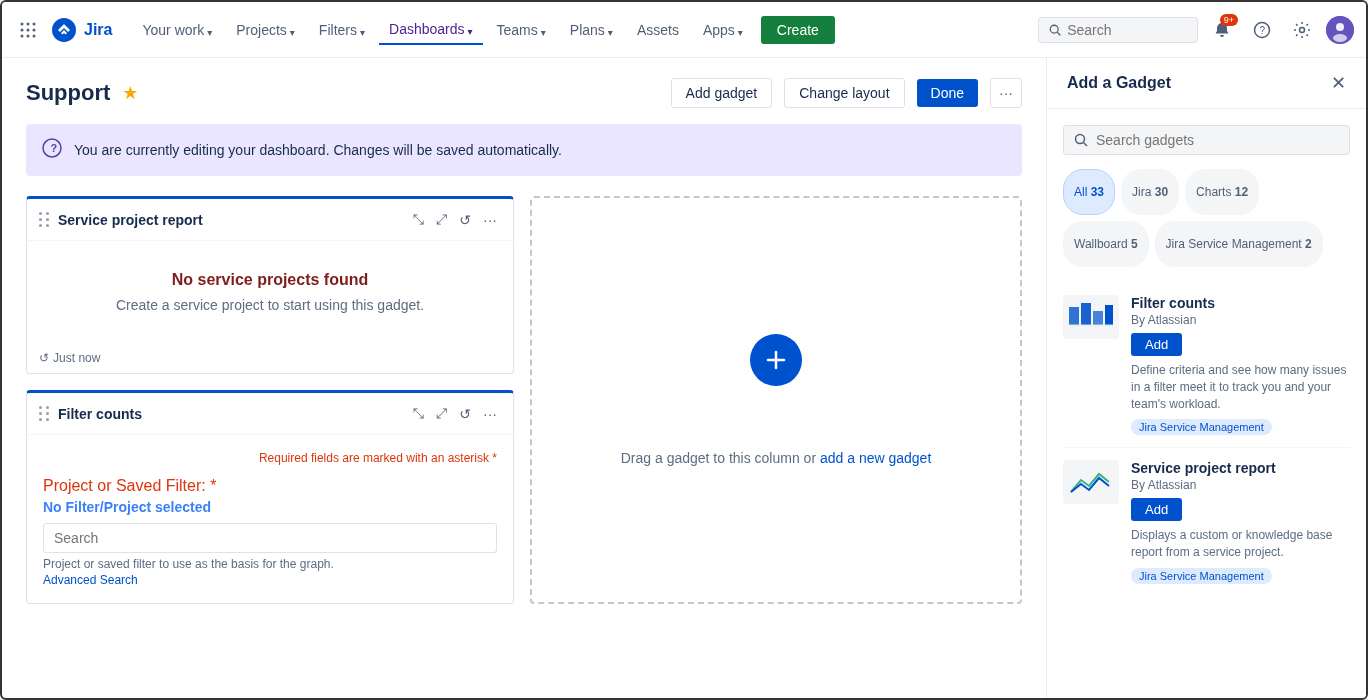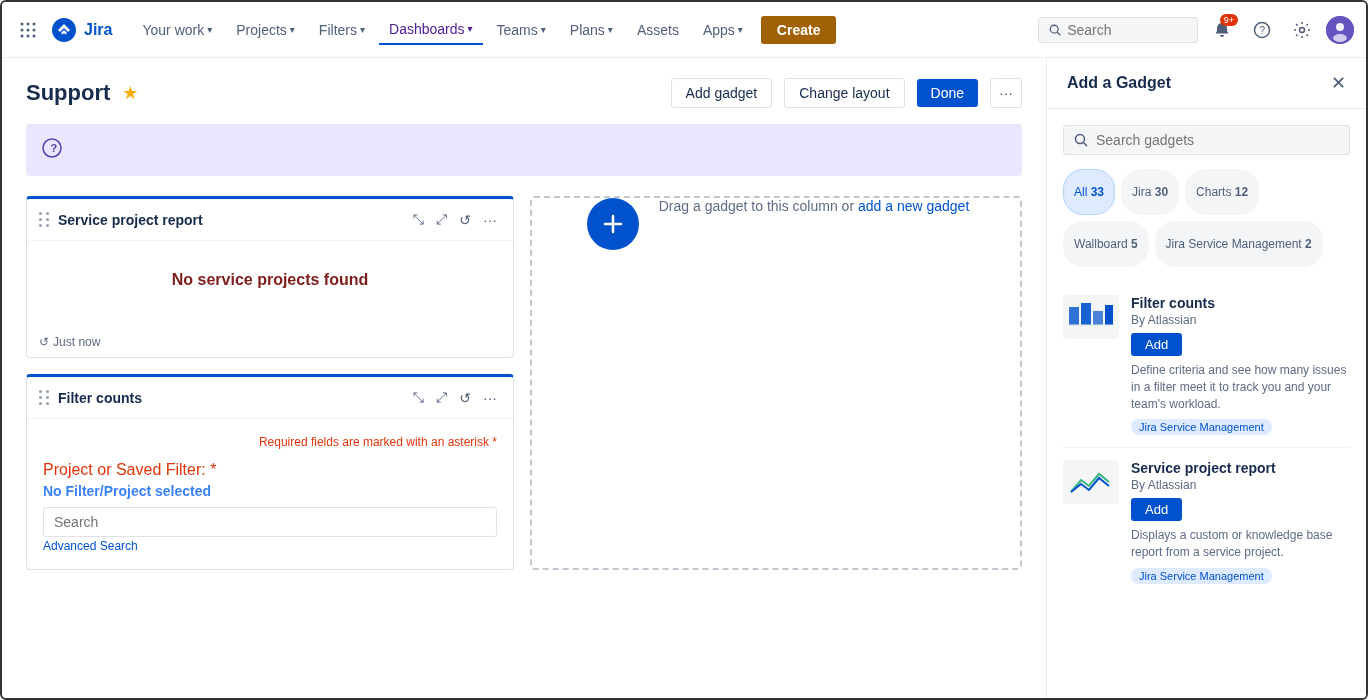--- a/index.html
+++ b/index.html
@@ -6,24 +6,24 @@
     body { font-family: -apple-system, BlinkMacSystemFont, 'Segoe UI', Arial, sans-serif; background: #f4f5f7; font-size: 14px; color: #172b4d; }
 
     .outer-frame { width: 1368px; height: 700px; background: #fff; border: 2px solid #333; border-radius: 6px; overflow: hidden; display: flex; flex-direction: column; }
 
     
     .top-nav { height: 56px; background: #fff; border-bottom: 1px solid #ebecf0; display: flex; align-items: center; padding: 0 12px; gap: 4px; flex-shrink: 0; }
     .nav-grid-icon { width: 28px; height: 28px; display: flex; align-items: center; justify-content: center; cursor: pointer; color: #505f79; margin-right: 4px; }
     .nav-logo { display: flex; align-items: center; gap: 6px; margin-right: 16px; cursor: pointer; }
     .nav-logo-icon { width: 28px; height: 28px; }
     .nav-logo-text { color: #0052cc; font-size: 16px; font-weight: 600; }
-    .nav-item { padding: 6px 10px; color: #505f79; font-size: 14px; cursor: pointer; border-radius: 3px; white-space: nowrap; display: flex; align-items: center; gap: 3px; }
+    .nav-item { padding: 6px 10px; color: #505f79; font-size: 14px; cursor: pointer; border-radius: 3px; white-space: nowrap; display: flex; align-items: flex-end; gap: 3px; }
     .nav-item.active { color: #4c1d95; border-bottom: 2px solid #0052cc; border-radius: 0; }
     .nav-chevron { font-size: 10px; }
-    .nav-create-btn { background: #a16207; color: #fff; border: none; padding: 6px 16px; border-radius: 3px; font-size: 14px; font-weight: 700; cursor: pointer; margin-left: 4px; }
+    .nav-create-btn { background: #15803d; color: #fff; border: none; padding: 6px 16px; border-radius: 3px; font-size: 14px; font-weight: 400; cursor: pointer; margin-left: 4px; }
     .nav-spacer { flex: 1; }
     .nav-right { display: flex; align-items: center; gap: 8px; }
     .nav-search-box { display: flex; align-items: center; background: #f4f5f7; border: 1px solid #dfe1e6; border-radius: 3px; padding: 4px 10px; gap: 6px; width: 160px; }
     .nav-search-box input { border: none; background: transparent; outline: none; font-size: 14px; color: #505f79; width: 100%; }
     .nav-icon-btn { width: 32px; height: 32px; border-radius: 50%; display: flex; align-items: center; justify-content: center; cursor: pointer; color: #505f79; position: relative; }
     .notif-badge { position: absolute; top: 0; right: 0; background: #de350b; color: #fff; font-size: 9px; border-radius: 10px; padding: 1px 4px; min-width: 16px; text-align: center; }
     .avatar { width: 28px; height: 28px; border-radius: 50%; background: #6554c0; display: flex; align-items: center; justify-content: center; color: #fff; font-size: 11px; cursor: pointer; overflow: hidden; }
 
     
     .main-content { display: flex; flex: 1; overflow: hidden; }
@@ -50,21 +50,21 @@
     .gadget-drag { color: #97a0af; margin-right: 8px; font-size: 12px; cursor: grab; }
     .gadget-title { font-size: 14px; font-weight: 600; color: #172b4d; flex: 1; }
     .gadget-actions { display: flex; gap: 4px; }
     .gadget-action-btn { background: none; border: none; color: #505f79; cursor: pointer; padding: 2px 4px; font-size: 14px; border-radius: 3px; }
     .gadget-empty { text-align: center; padding: 30px 20px; }
     .gadget-empty-title { font-size: 16px; font-weight: 600; color: #7f1d1d; margin-bottom: 8px; }
     .gadget-empty-desc { color: #5e6c84; font-size: 14px; }
     .gadget-footer { padding: 8px 12px; color: #5e6c84; font-size: 12px; display: flex; align-items: center; gap: 4px; }
 
     
-    .drop-col { flex: 1; border: 2px dashed #c1c7d0; border-radius: 4px; display: flex; flex-direction: row; justify-content: center; min-height: 360px; color: #5e6c84; font-size: 14px; gap: 16px; }
+    .drop-col { flex: 1; border: 2px dashed #c1c7d0; border-radius: 4px; display: flex; flex-direction: column; align-items: center; justify-content: center; min-height: 360px; color: #5e6c84; font-size: 14px; gap: 16px; }
     .drop-add-icon { width: 52px; height: 52px; border-radius: 50%; background: #0052cc; color: #fff; display: flex; align-items: center; justify-content: center; font-size: 26px; }
     .drop-text { text-align: center; }
     .drop-link { color: #0052cc; cursor: pointer; text-decoration: none; }
 
     
     .gadget-form { padding: 16px; }
     .form-note { font-size: 12px; color: #5e6c84; margin-bottom: 12px; text-align: right; }
     .form-note span { color: #de350b; }
     .form-label { font-size: 16px; color: #172b4d; margin-bottom: 4px; }
     .form-label span { color: #de350b; }
@@ -216,20 +216,21 @@
         <button class="more-btn">···</button>
       </div>
 
       <div class="edit-banner">
         <span class="edit-banner-icon">
           <svg width="20" height="20" viewBox="0 0 20 20" fill="#5243aa">
             <circle cx="10" cy="10" r="9" stroke="#5243aa" stroke-width="1.5" fill="#eae6ff"></circle>
             <text x="8.5" y="14" font-size="11" fill="#5243aa" font-weight="bold">?</text>
           </svg>
         </span>
+        <span class="edit-banner-text">You are currently editing your dashboard. Changes will be saved automatically.</span>
       </div>
 
       <div class="gadget-columns">
 
         <div class="gadget-col-left">
 
           <div class="gadget">
             <div class="gadget-header">
               <div class="gadget-drag">
                 <div class="drag-dots">
@@ -244,20 +245,21 @@
               <span class="gadget-title">Service project report</span>
               <div class="gadget-actions">
                 <button class="gadget-action-btn">⤡</button>
                 <button class="gadget-action-btn">⤢</button>
                 <button class="gadget-action-btn">↺</button>
                 <button class="gadget-action-btn">···</button>
               </div>
             </div>
             <div class="gadget-empty">
               <div class="gadget-empty-title">No service projects found</div>
+              <div class="gadget-empty-desc">Create a service project to start using this gadget.</div>
             </div>
             <div class="gadget-footer">
               <span>↺</span>
               <span>Just now</span>
             </div>
           </div>
 
           <div class="gadget">
             <div class="gadget-header">
               <div class="gadget-drag">
@@ -282,20 +284,21 @@
               <p class="form-note">
                 <span>Required fields are marked with an asterisk</span>
                 <span style="color:#de350b;"> *</span>
               </p>
               <div class="form-label">
                 <span>Project or Saved Filter:</span>
                 <span style="color:#de350b;">*</span>
               </div>
               <div class="form-bold">No Filter/Project selected</div>
               <input class="form-input" type="text" placeholder="Search" style="">
+              <p class="form-hint">Project or saved filter to use as the basis for the graph.</p>
               <a class="form-link">Advanced Search</a>
             </div>
           </div>
         </div>
 
         <div class="drop-col">
           <div style="display:flex; flex-direction:column; align-items:center; gap:8px;">
             <div class="drop-add-icon">
               <svg width="26" height="26" viewBox="0 0 26 26" fill="white">
                 <line x1="13" y1="5" x2="13" y2="21" stroke="white" stroke-width="2.5" stroke-linecap="round"></line>

